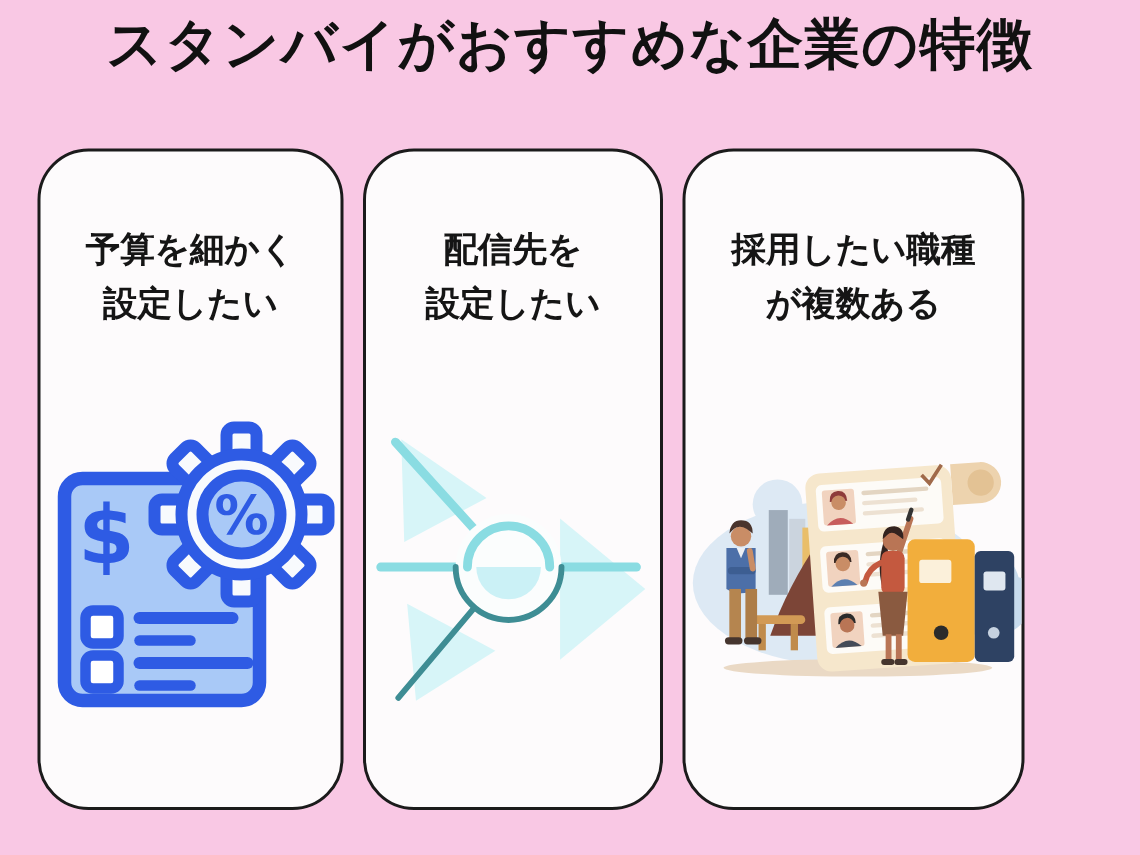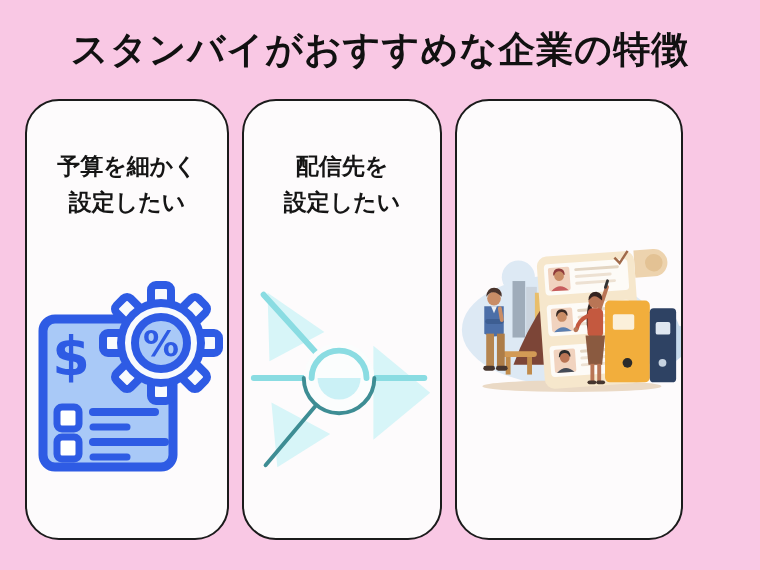--- a/index.html
+++ b/index.html
@@ -4,21 +4,21 @@
 <style>
   html,body{margin:0;padding:0;}
   body{
     width:760px;height:570px;overflow:hidden;
     background:#F9C8E4;
     font-family:"Liberation Sans","DejaVu Sans",sans-serif;
     -webkit-font-smoothing:antialiased;
   }
   .page{position:relative;width:760px;height:570px;}
   .page-title{
-    margin:0;padding-top:28px;
+    margin:0;padding-top:8px;
     text-align:center;
     font-size:37px;line-height:1.2;
     font-weight:800;color:#111;
     letter-spacing:1px;
   }
   .cards{
     position:absolute;left:25px;top:99px;
     width:628px;height:441px;
     display:flex;gap:13px;
   }
@@ -111,20 +111,22 @@
             <circle cx="97" cy="105" r="36" fill="#FBFDFD"></circle>
             <path d="M75 105 A22 22 0 0 0 119 105 Z" fill="#CBF1F6"></path>
             <path d="M69 105 A28 28 0 0 1 125 105" stroke="#8ADCE2" stroke-width="6" fill="none" stroke-linecap="round"></path>
             <path d="M61 105 A36 36 0 0 0 133 105" stroke="#3E8D94" stroke-width="4" fill="none" stroke-linecap="round"></path>
           </g>
         </svg>
       </div>
     </div>
 
     <div class="card">
+      <div class="card-label">採用したい職種
+が複数ある</div>
       <div class="card-art">
         <svg width="224" height="156" viewBox="0 0 230 160">
 
           <g>
             <ellipse cx="105" cy="90" rx="100" ry="56" fill="#DDE9F4"></ellipse>
             <circle cx="63" cy="36" r="17" fill="#DDE9F4"></circle>
             <path d="M196 72 q26 -8 32 14 q18 4 10 22 q-16 26 -44 16 z" fill="#C7DBED"></path>
             <ellipse cx="118" cy="148" rx="92" ry="6" fill="#EAD9C5"></ellipse>
           </g>
 

